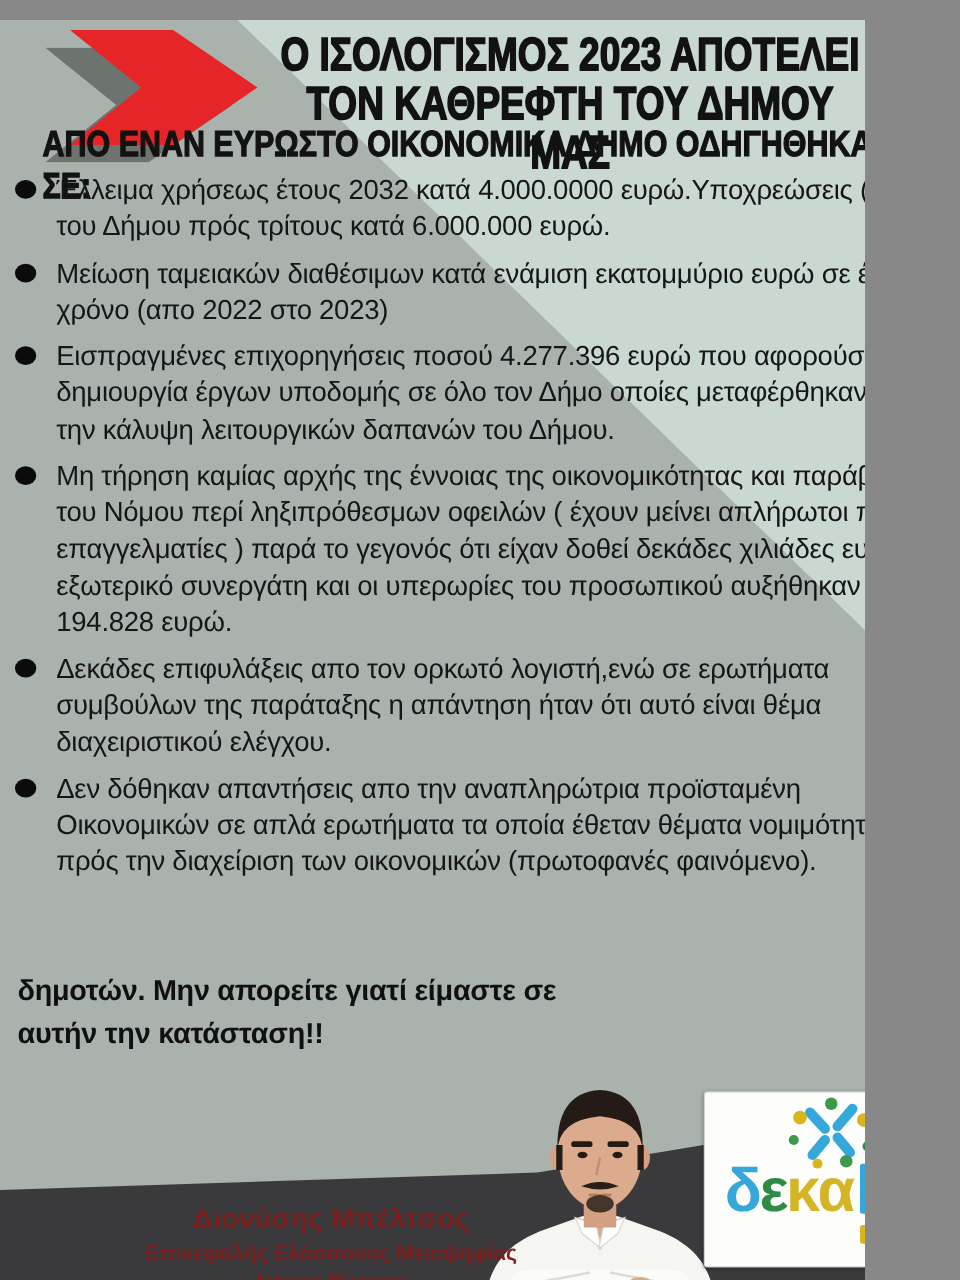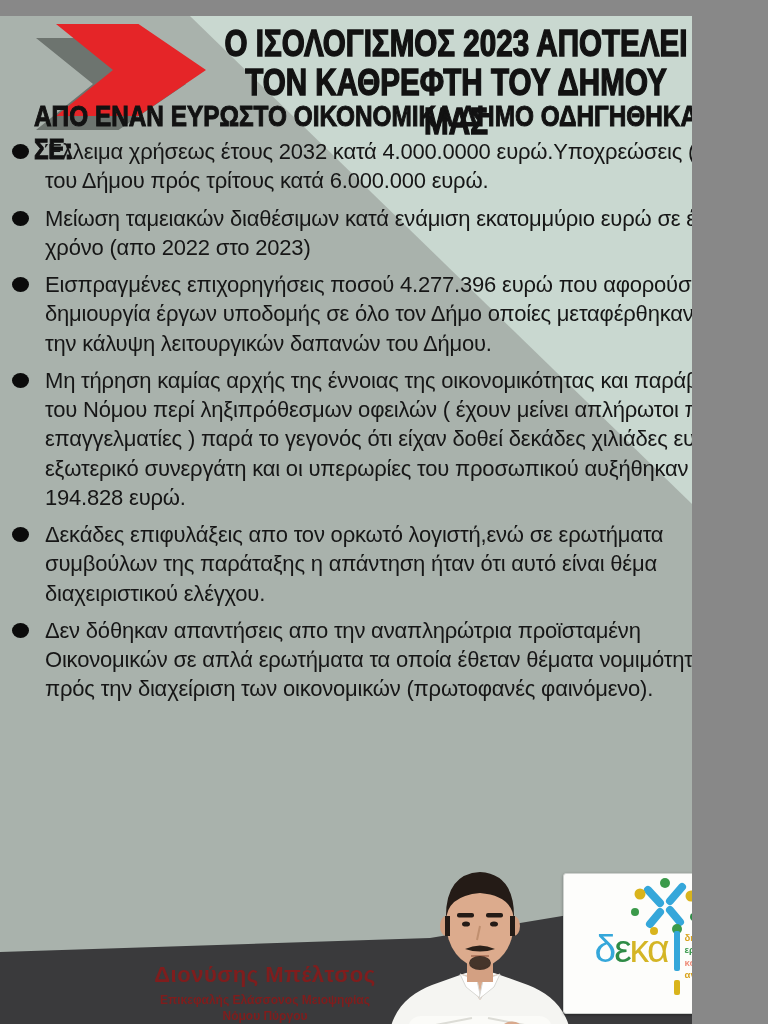--- a/index.html
+++ b/index.html
@@ -34,28 +34,28 @@
   .closing{position:absolute;left:14px;top:760px;width:748px;z-index:3;color:#101010;
            font-weight:bold;font-size:23px;line-height:1.46;letter-spacing:-0.2px;}
   .closing .p2{width:432px;}
 
   
   .person{position:absolute;left:380px;top:852px;z-index:2;}
 
   
   .namecard{position:absolute;left:70px;top:946px;width:390px;z-index:3;color:#7f1d1d;text-align:center;}
   .namecard .nm{font-size:22px;font-weight:bold;letter-spacing:.5px;margin-bottom:4px;}
-  .namecard .rl{font-size:12px;font-weight:bold;line-height:1.35;}
+  .namecard .rl{font-size:17px;font-weight:bold;line-height:1.35;}
 
   
   .logo{position:absolute;left:563px;top:857px;width:202px;height:139px;background:#fdfdfb;
         border:1px solid #cfd2cf;border-radius:3px;z-index:4;box-shadow:0 1px 3px rgba(0,0,0,.35);}
   .logo .icon{display:block;margin:3px auto 0;}
   .logo-row{display:flex;align-items:flex-start;justify-content:center;margin-top:-6px;}
-  .logo-letters{font-weight:normal;font-size:39px;line-height:1;letter-spacing:-2px;}
+  .logo-letters{font-weight:bold;font-size:49px;line-height:1;letter-spacing:-2px;}
   .logo-letters span{display:inline-block;}
   .bars{display:flex;flex-direction:column;align-items:center;margin:2px 5px 0 6px;}
   .bar-blue{width:6px;height:40px;background:#35a7da;border-radius:2px;}
   .bar-yellow{width:6px;height:15px;background:#d9b41c;border-radius:2px;margin-top:9px;}
   .tagline{display:flex;flex-direction:column;font-size:9.5px;font-weight:bold;line-height:1.3;
            padding-top:3px;}
 </style>
 </head>
 <body>
 
@@ -106,20 +106,21 @@
         <span>Δεκάδες επιφυλάξεις απο τον ορκωτό λογιστή,ενώ σε ερωτήματα συμβούλων της παράταξης η απάντηση ήταν ότι αυτό είναι θέμα διαχειριστικού ελέγχου.</span>
       </li>
 
       <li>
         <span class="dot"></span>
         <span>Δεν δόθηκαν απαντήσεις απο την αναπληρώτρια προϊσταμένη Οικονομικών σε απλά ερωτήματα τα οποία έθεταν θέματα νομιμότητας ως πρός την διαχείριση των οικονομικών (πρωτοφανές φαινόμενο).</span>
       </li>
     </ul>
 
   <div class="closing">
+    <div class="p2">δημοτών. Μην απορείτε γιατί είμαστε σε αυτήν την κατάσταση!!</div>
   </div>
 
   <svg class="person" width="200" height="172" viewBox="0 0 200 172">
 
     <path d="M8,172 C12,140 30,126 52,117 L80,107 Q100,99 120,107 L148,117 C170,126 188,140 192,172 Z" fill="#f5f5f2"></path>
 
     <polygon points="82,106 100,132 118,106 100,112" fill="#d9a98c"></polygon>
     <path d="M80,106 L97,112 L101,131 L86,119 Z" fill="#ffffff" stroke="#d8d8d4" stroke-width="1"></path>
     <path d="M120,106 L103,112 L99,131 L114,119 Z" fill="#ffffff" stroke="#d8d8d4" stroke-width="1"></path>
 

